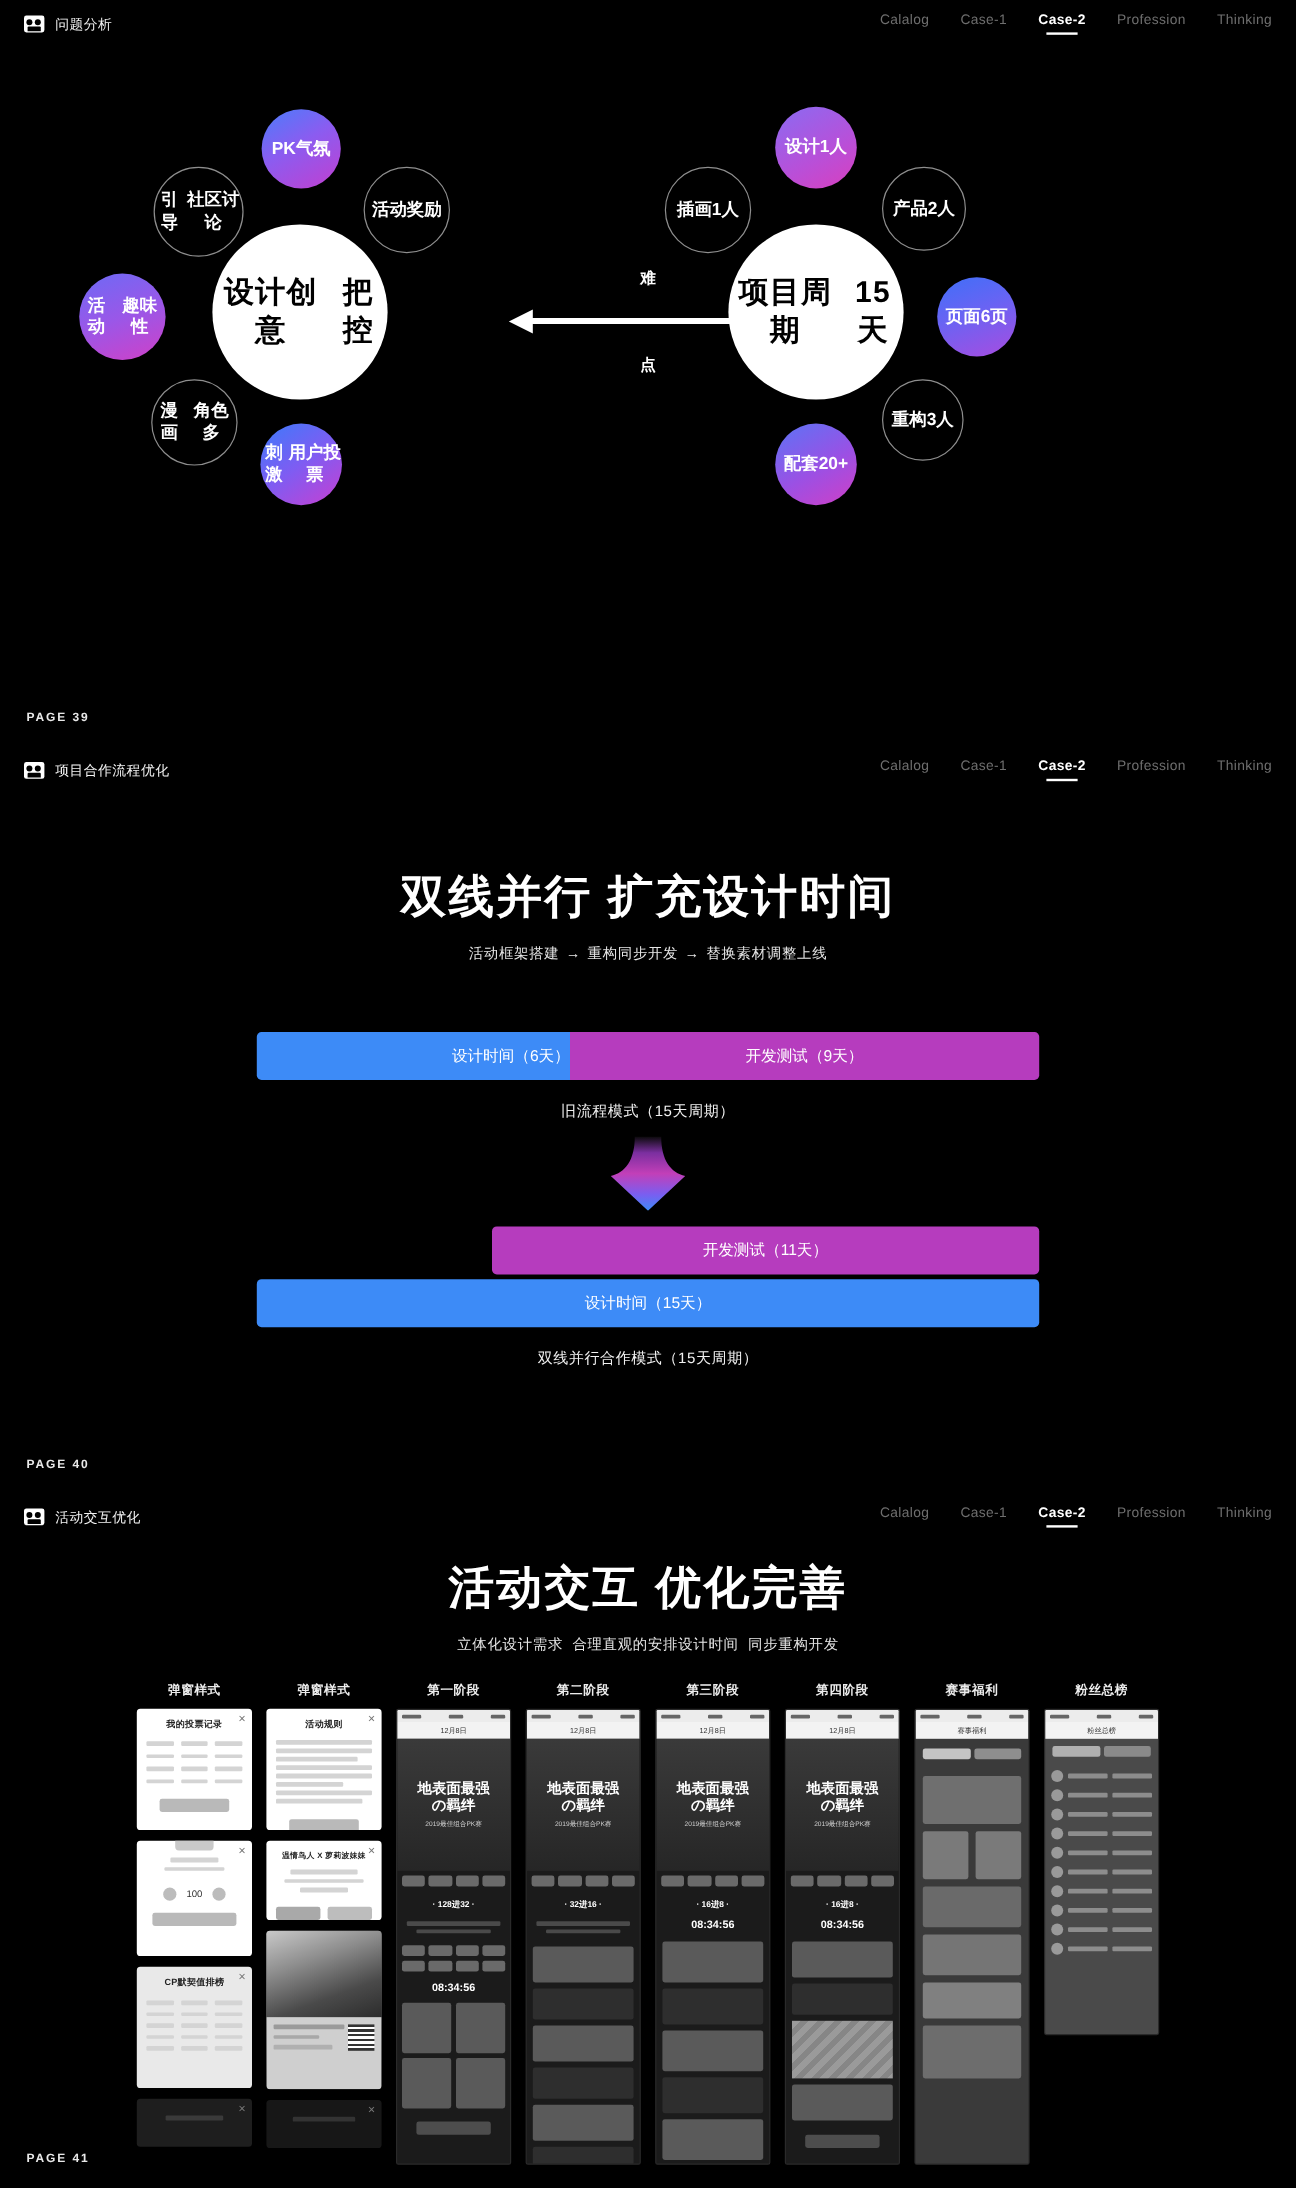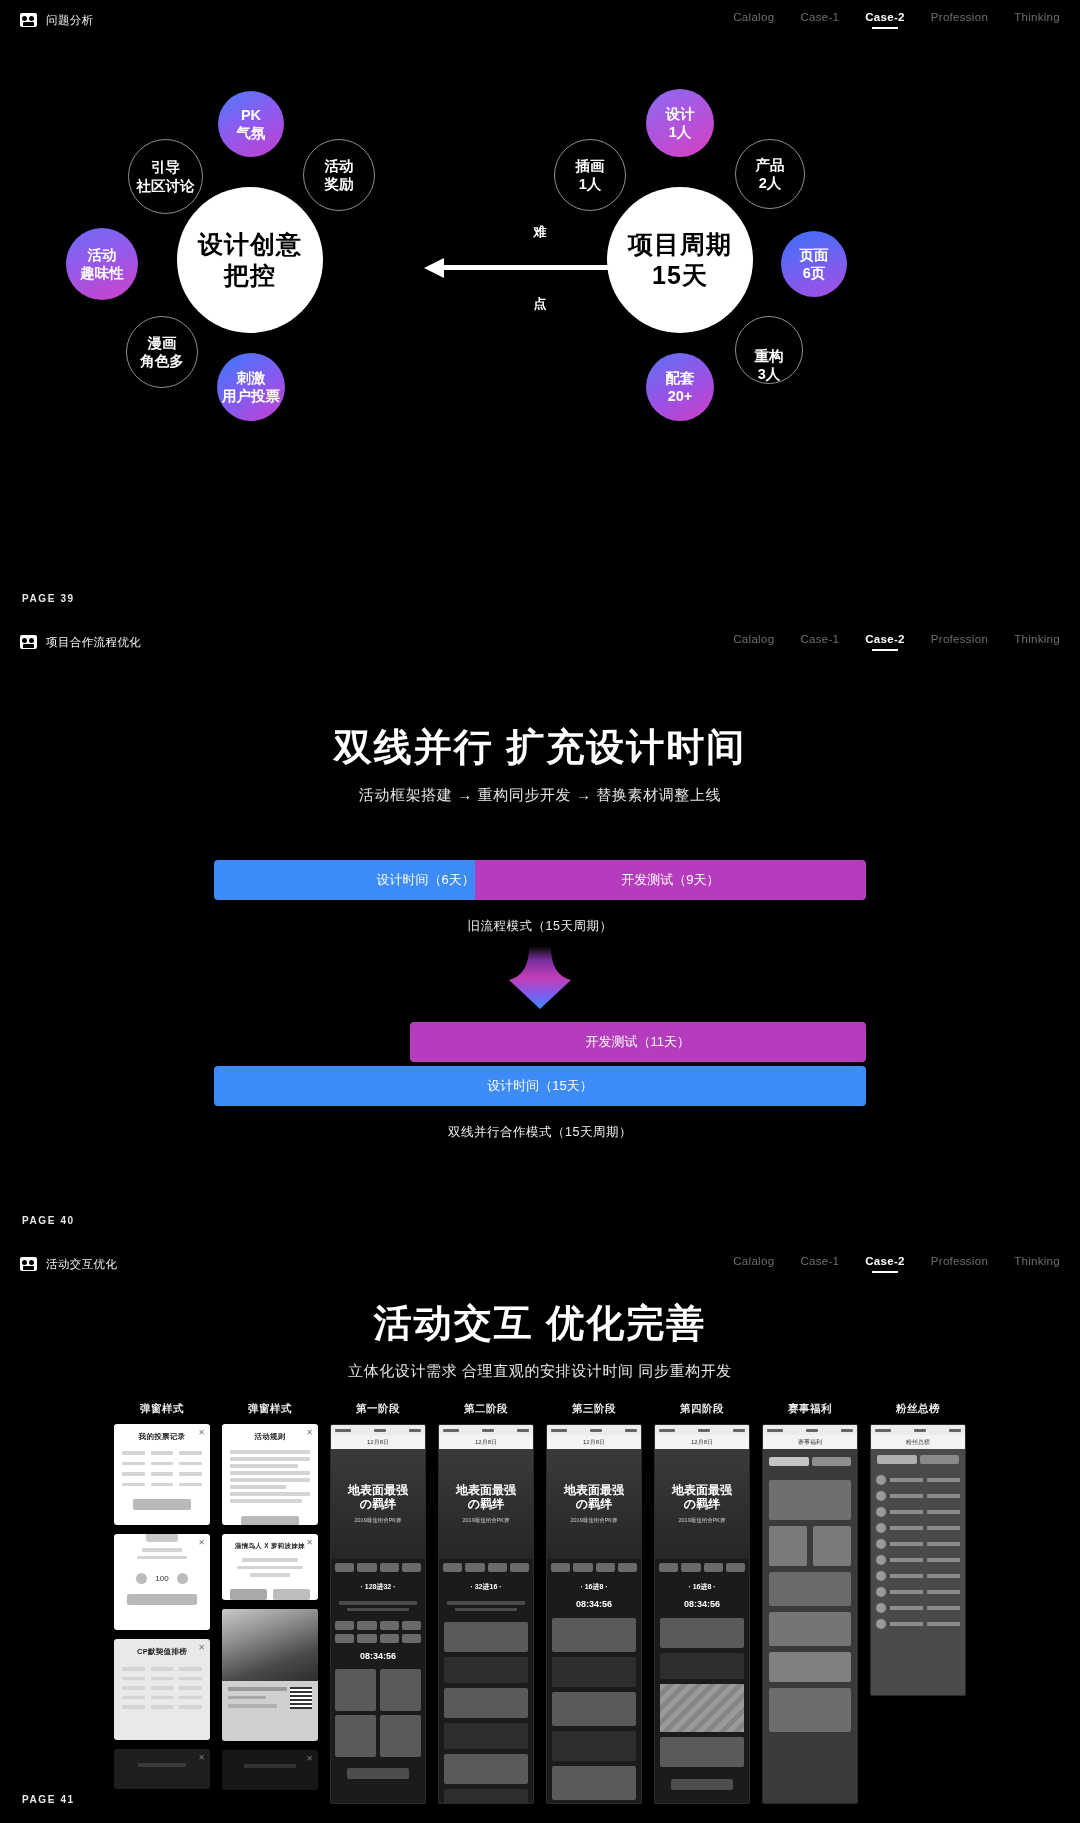--- a/index.html
+++ b/index.html
@@ -48,21 +48,21 @@
   }
   .page-num {
     position: absolute; left: 22px; bottom: 18px;
     font-size: 10px; font-weight: bold; color: #e8e8e8; letter-spacing: 1.6px;
   }
 
   
   .diagram { position: absolute; left: 0; top: 48px; width: 1080px; height: 420px; }
   .bub {
     position: absolute; border-radius: 50%;
-    display: flex; flex-direction: column; align-items: center; justify-content: center;
+    display: flex; flex-direction: row; align-items: center; justify-content: center;
     text-align: center; line-height: 1.25;
   }
   .bub.hub { background: #fff; color: #000; font-weight: bold; }
   .bub.hub .bt { font-size: 25px; letter-spacing: 1px; }
   .bub.ring { border: 1.3px solid #8e8e8e; color: #fff; }
   .bub.ring .bt { font-size: 14.5px; font-weight: bold; }
   .bub.grad { color: #fff; }
   .bub.grad .bt { font-size: 14.5px; font-weight: bold; }
   .g1 { background: linear-gradient(150deg,#4a7dfb 0%,#8b5cf0 45%,#c23fd0 100%); }
   .g2 { background: linear-gradient(160deg,#6d6af5 0%,#9a57e8 50%,#d040c7 100%); }
@@ -87,22 +87,22 @@
   }
   .arrow-lbl.top { top: 0; }
   .arrow-lbl.bot { bottom: 0; }
 
   
   .big-title {
     text-align: center; font-size: 38px; font-weight: bold; color: #fff;
     letter-spacing: 2px;
   }
   .sub-title {
-    text-align: center; font-size: 15px; color: #e6e6e6;
-    letter-spacing: .6px; margin-top: 13px;
+    text-align: center; font-size: 12px; color: #e6e6e6;
+    letter-spacing: .6px; margin-top: 13px; font-family: Liberation Mono, monospace;
   }
   .bar-zone { position: absolute; left: 0; width: 1080px; }
   .bar-row { position: relative; height: 40px; }
   .bar {
     position: absolute; height: 40px; display: flex; align-items: center; justify-content: center;
     font-size: 13px; color: #fff; font-weight: 500;
   }
   .bar.blue { background: #3d8bf7; }
   .bar.purple { background: #b63cbe; }
   .bar-cap {
@@ -231,21 +231,21 @@
       <span class="bt">1人</span>
     </div>
     <div class="bub ring" style="left:735px;top:91px;width:70px;height:70px;">
       <span class="bt">产品</span>
       <span class="bt">2人</span>
     </div>
     <div class="bub grad g5" style="left:781px;top:183px;width:66px;height:66px;">
       <span class="bt">页面</span>
       <span class="bt">6页</span>
     </div>
-    <div class="bub ring" style="left:735px;top:268px;width:68px;height:68px;justify-content:flex-end;">
+    <div class="bub ring" style="left:735px;top:268px;width:68px;height:68px;">
       <span class="bt">重构</span>
       <span class="bt">3人</span>
     </div>
     <div class="bub grad g6" style="left:646px;top:305px;width:68px;height:68px;">
       <span class="bt">配套</span>
       <span class="bt">20+</span>
     </div>
     <div class="bub hub" style="left:607px;top:139px;width:146px;height:146px;">
       <span class="bt">项目周期</span>
       <span class="bt">15天</span>

